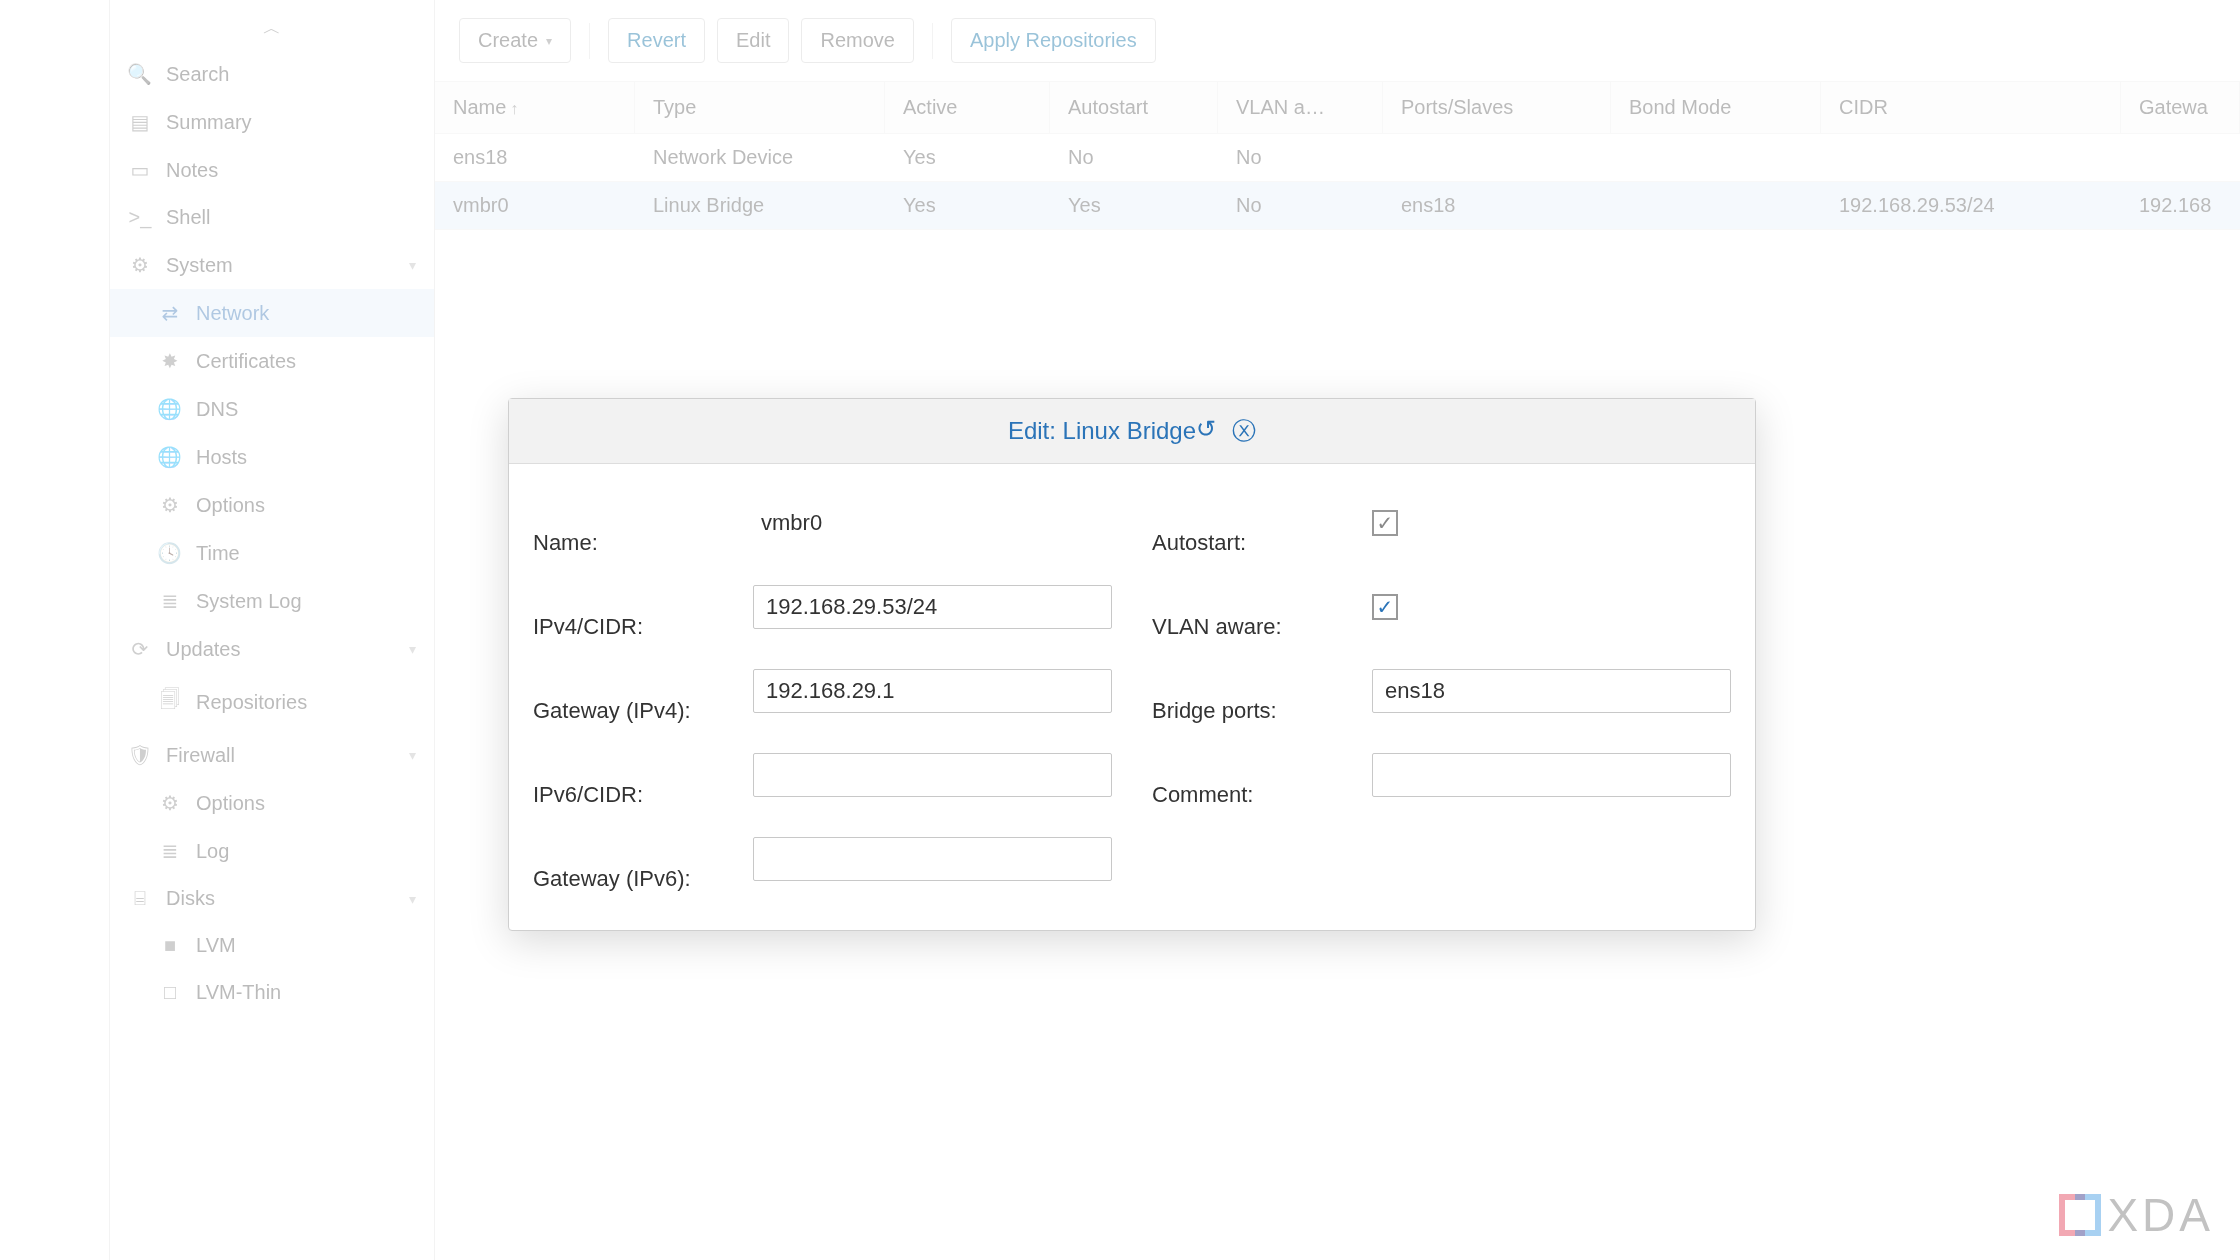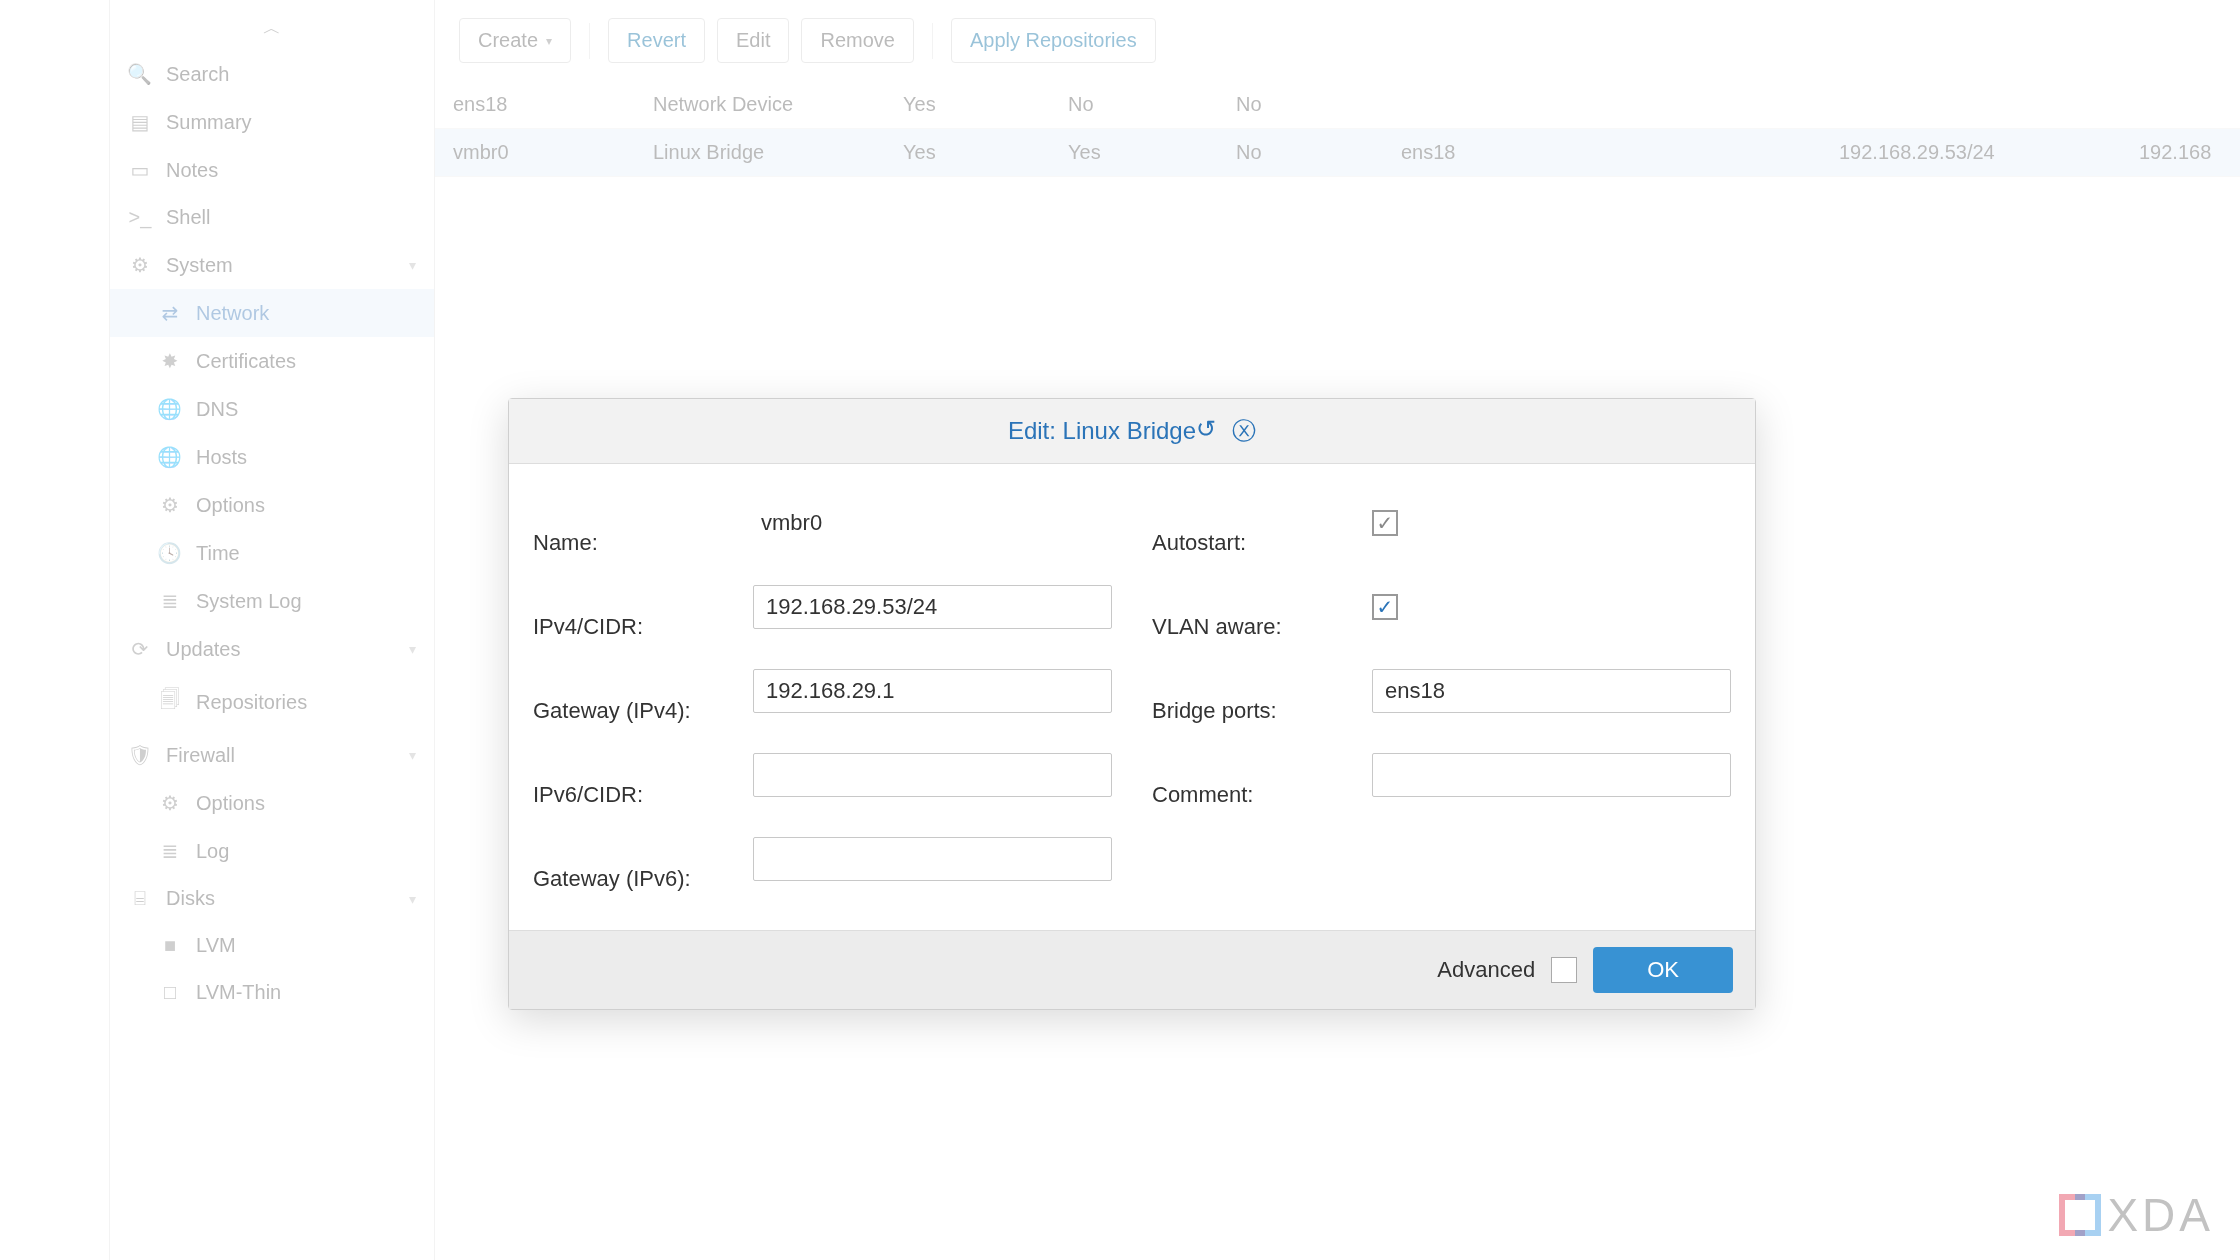--- a/index.html
+++ b/index.html
@@ -354,20 +354,33 @@
       </button>
       <div class="divider-v"></div>
       <button class="tbtn disabled">Revert</button>
       <button class="tbtn">Edit</button>
       <button class="tbtn">Remove</button>
       <div class="divider-v"></div>
       <button class="tbtn disabled">Apply Repositories</button>
     </div>
 
     <div class="grid">
+      <div class="grid-head">
+        <div class="cell c-name">
+          <span>Name</span><span class="sort-arrow">↑</span>
+        </div>
+        <div class="cell c-type">Type</div>
+        <div class="cell c-active">Active</div>
+        <div class="cell c-auto">Autostart</div>
+        <div class="cell c-vlan">VLAN a…</div>
+        <div class="cell c-ports">Ports/Slaves</div>
+        <div class="cell c-bond">Bond Mode</div>
+        <div class="cell c-cidr">CIDR</div>
+        <div class="cell c-gw">Gatewa</div>
+      </div>
       <div id="grid-rows">
           <div class="grid-row">
             <div class="cell c-name">ens18</div>
             <div class="cell c-type">Network Device</div>
             <div class="cell c-active">Yes</div>
             <div class="cell c-auto">No</div>
             <div class="cell c-vlan">No</div>
             <div class="cell c-ports"></div>
             <div class="cell c-bond"></div>
             <div class="cell c-cidr"></div>
@@ -434,23 +447,18 @@
       <div class="form-row">
         <div class="form-label">Bridge ports:</div>
         <div class="form-value"><input class="form-input" value="ens18" style=""></div>
       </div>
       <div class="form-row">
         <div class="form-label">Comment:</div>
         <div class="form-value"><input class="form-input" value="" style=""></div>
       </div>
     </div>
   </div>
-  <div class="dialog-foot">
-    <span class="adv-label">Advanced</span>
-    <span class="adv-check"></span>
-    <button class="ok-btn">OK</button>
-  </div>
 </div>
 
 <div class="watermark">
   <span class="wm-icon"></span>
   <span>XDA</span>
 </div>
 
 </body></html>

